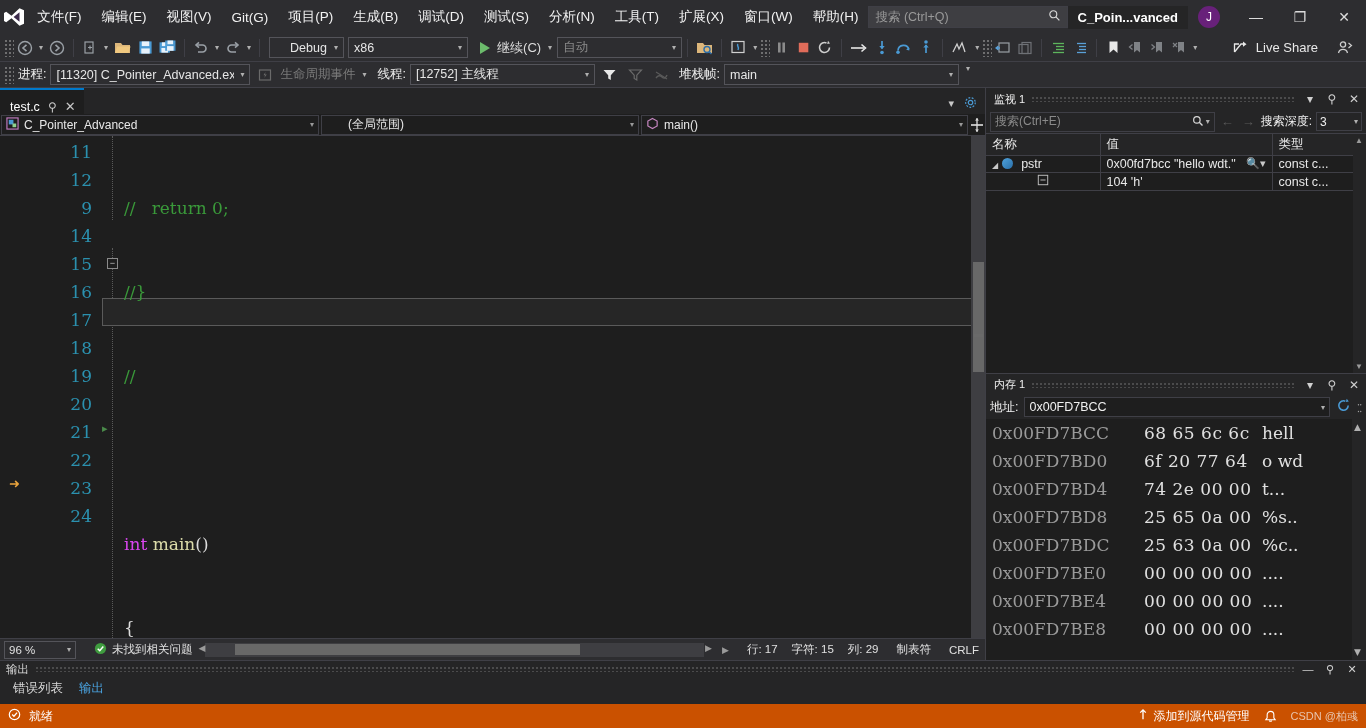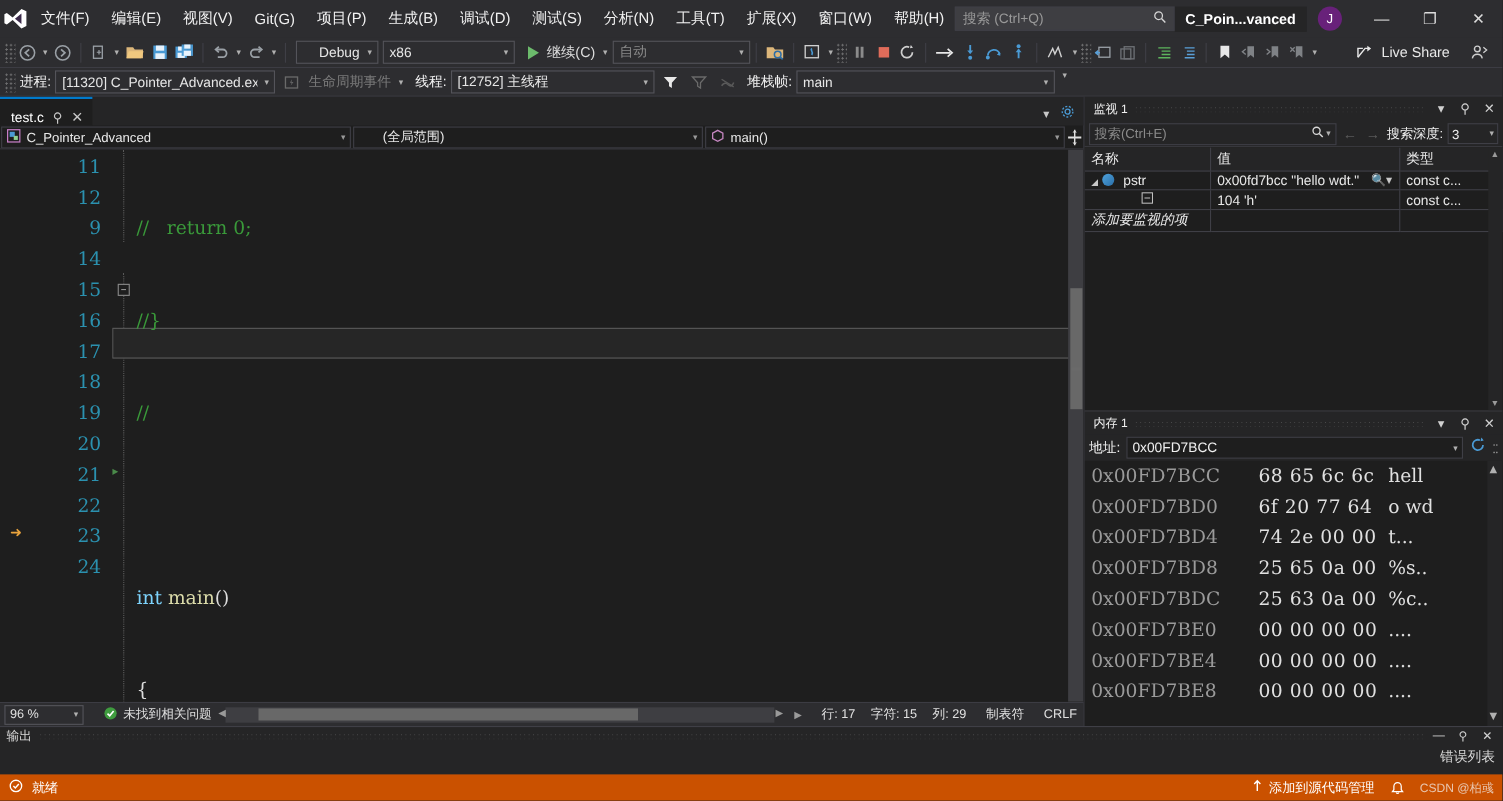--- a/index.html
+++ b/index.html
@@ -107,21 +107,21 @@
   .codearea { flex:1 1 auto; display:flex; background:#1e1e1e; min-height:0; position:relative; overflow:hidden;}
   .glyphcol { flex:0 0 30px; background:#1e1e1e; position:relative; }
   .indicator { position:absolute; left:9px; color:#e8a33d; font-size:13px; }
   .gutter { flex:0 0 72px; background:#1e1e1e; text-align:right; padding-right:10px;
             color:#2b91af; font-family:"DejaVu Serif", serif; font-size:17px; line-height:28px; padding-top:2px;}
   .codewrap { flex:1 1 auto; position:relative; overflow:hidden; }
   .code { font-family:"DejaVu Serif", serif; font-size:17px; line-height:28px;
           color:#dcdcdc; white-space:pre; padding-top:2px; position:relative;}
   .code .ln { height:28px; position:relative; padding-left:8px; }
   .cmt { color:#3a9a3a; }
-  .kw  { color:#7dd3fc; }
+  .kw  { color:#d946ef; }
   .fn  { color:#dcdcaa; }
   .pun { color:#dcdcdc; }
   .hl-line { position:absolute; left:0; right:6px; height:28px; border:1px solid #5a5a5a; background:#262626; }
   .vline { position:absolute; top:0; bottom:0; width:0; border-left:1px dotted #5a5a5a; }
   .collapse {
     position:absolute; width:11px; height:11px; border:1px solid #8a8a8a; color:#c8c8c8;
     font-size:9px; line-height:9px; text-align:center; background:#1e1e1e;
   }
   .breakglyph { position:absolute; color:#4a8a4a; font-size:11px; }
   .vscroll-y { position:absolute; right:0; top:0; width:14px; bottom:0; background:#3e3e42; }
@@ -179,21 +179,21 @@
   .memrow { display:flex; height:28px; align-items:center; padding-left:6px; gap:0; }
   .memaddr { color:#9a9a9a; width:152px; }
   .membytes { color:#e0e0e0; width:118px; letter-spacing:.5px; }
   .memascii { color:#e0e0e0; }
 
   
   .bottompanel { flex:0 0 44px; background:#252526; display:flex; flex-direction:column;
                  border-top:1px solid #3f3f46; }
   .bphead { height:16px; display:flex; align-items:center; padding:0 6px; gap:6px; }
   .bptitle { font-size:11.5px; color:#d8d8d8; }
-  .bptabs { height:26px; display:flex; align-items:flex-end; gap:2px; padding-left:6px;flex-direction:column; }
+  .bptabs { height:26px; display:flex; align-items:flex-start; gap:2px; padding-left:6px; }
   .bptab { font-size:12.5px; color:#d8d8d8; padding:3px 7px; }
   .bptab.active { color:#4aa3e0; }
 
   
   .statusbar { flex:0 0 24px; background:#ca5100; display:flex; align-items:center;
                color:#ffffff; font-size:12px; padding:0 8px; gap:8px; }
   .sb-right { margin-left:auto; display:flex; align-items:center; gap:14px; }
   .sb-item { display:flex; align-items:center; gap:5px; white-space:nowrap; }
   .wm { color:#e8c4ac; font-size:11px; }
 </style>
@@ -718,25 +718,20 @@
                   <span>
                     <svg width="12" height="12" viewBox="0 0 14 14">
                         <rect x="1.5" y="1.5" width="11" height="11" fill="none" stroke="#c0c0c0" stroke-width="1.1"></rect>
                         <line x1="4" y1="7" x2="10" y2="7" stroke="#c0c0c0" stroke-width="1.1"></line>
                       </svg>
                   </span>
                 </td>
                 <td>104 'h'</td>
                 <td>const c...</td>
               </tr>
-              <tr>
-                <td class="addwatch">添加要监视的项</td>
-                <td></td>
-                <td></td>
-              </tr>
             </tbody>
           </table>
           <div class="vscroll-y" style="width:13px;background:#252526;">
             <div style="position:absolute;top:2px;left:2px;color:#9a9a9a;font-size:8px;">▲</div>
             <div style="position:absolute;bottom:2px;left:2px;color:#9a9a9a;font-size:8px;">▼</div>
           </div>
         </div>
       </div>
 
       <div class="toolwin" style="flex:1 1 auto;">

